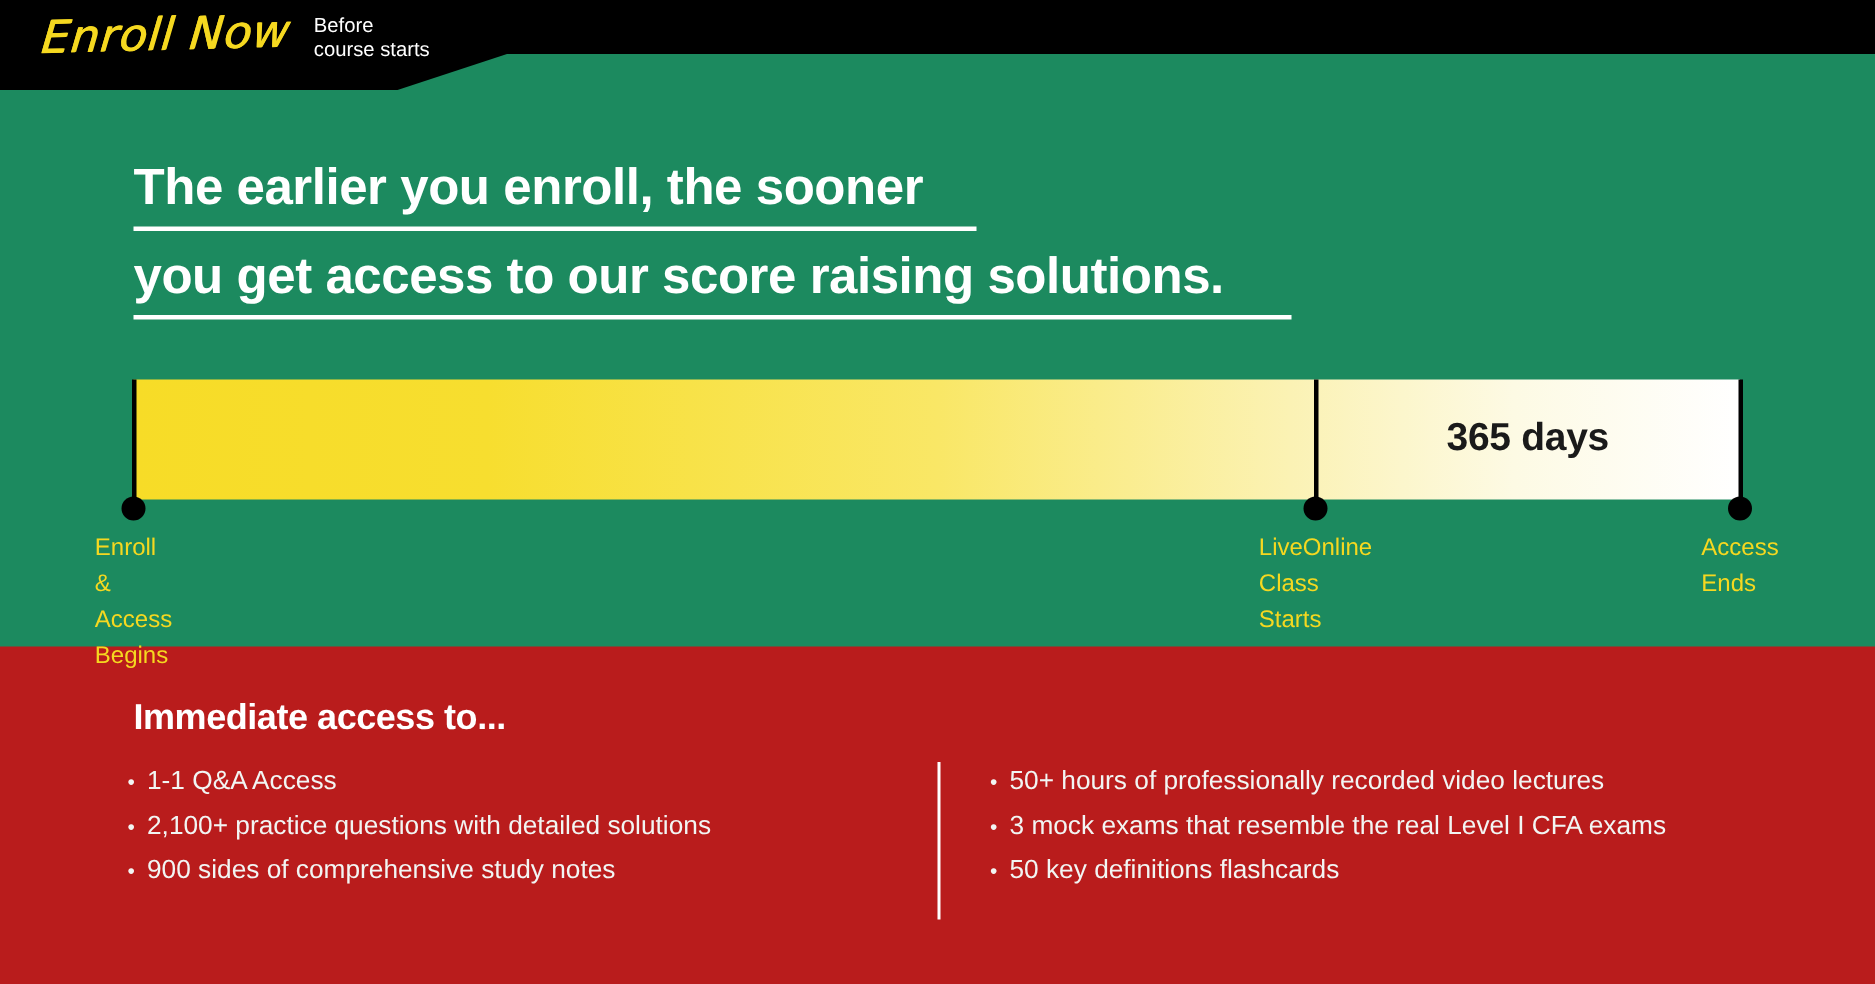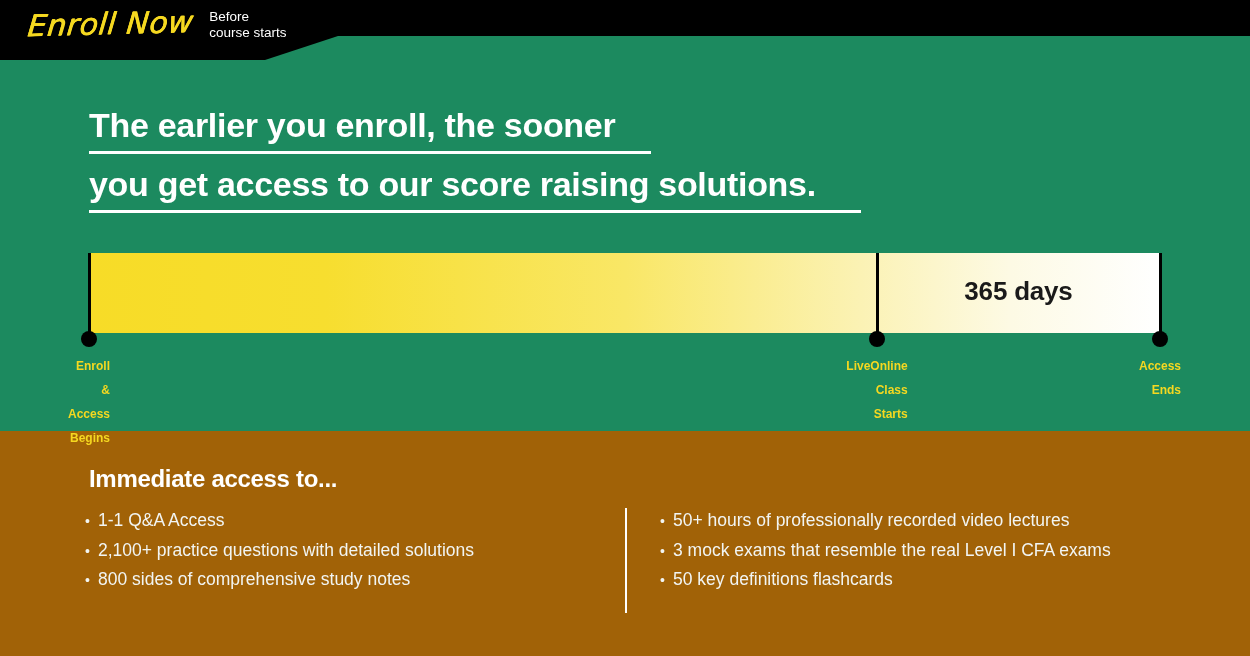--- a/index.html
+++ b/index.html
@@ -161,38 +161,38 @@
     height: 16px;
     border-radius: 50%;
     background: #000000;
   }
   .marker .caption {
     position: absolute;
     top: 101px;
     left: 50%;
     transform: translateX(-50%);
     color: #F5D820;
-    font-size: 12px;
-    font-weight: bold;
+    font-size: 16px;
+    font-weight: normal;
     line-height: 24px;
-    text-align: right;
+    text-align: left;
     white-space: pre-line;
   }
   .marker.m1 { left: 89px; }
   .marker.m2 { left: 877px; }
   .marker.m3 { left: 1160px; }
 
   
   .bottom-panel {
     position: absolute;
     left: 0;
     top: 431px;
     width: 1250px;
     height: 225px;
-    background: #a16207;
+    background: #b91c1c;
     z-index: 1;
   }
   .bottom-title {
     position: absolute;
     left: 89px;
     top: 34px;
     color: #FFFFFF;
     font-size: 24px;
     font-weight: bold;
     letter-spacing: -0.3px;
@@ -280,21 +280,21 @@
       <div class="bullet-item">
         <span class="bullet-dot">•</span>
         <span>1-1 Q&amp;A Access</span>
       </div>
       <div class="bullet-item">
         <span class="bullet-dot">•</span>
         <span>2,100+ practice questions with detailed solutions</span>
       </div>
       <div class="bullet-item">
         <span class="bullet-dot">•</span>
-        <span>800 sides of comprehensive study notes</span>
+        <span>900 sides of comprehensive study notes</span>
       </div>
     </div>
 
     <div class="col right">
       <div class="bullet-item">
         <span class="bullet-dot">•</span>
         <span>50+ hours of professionally recorded video lectures</span>
       </div>
       <div class="bullet-item">
         <span class="bullet-dot">•</span>

